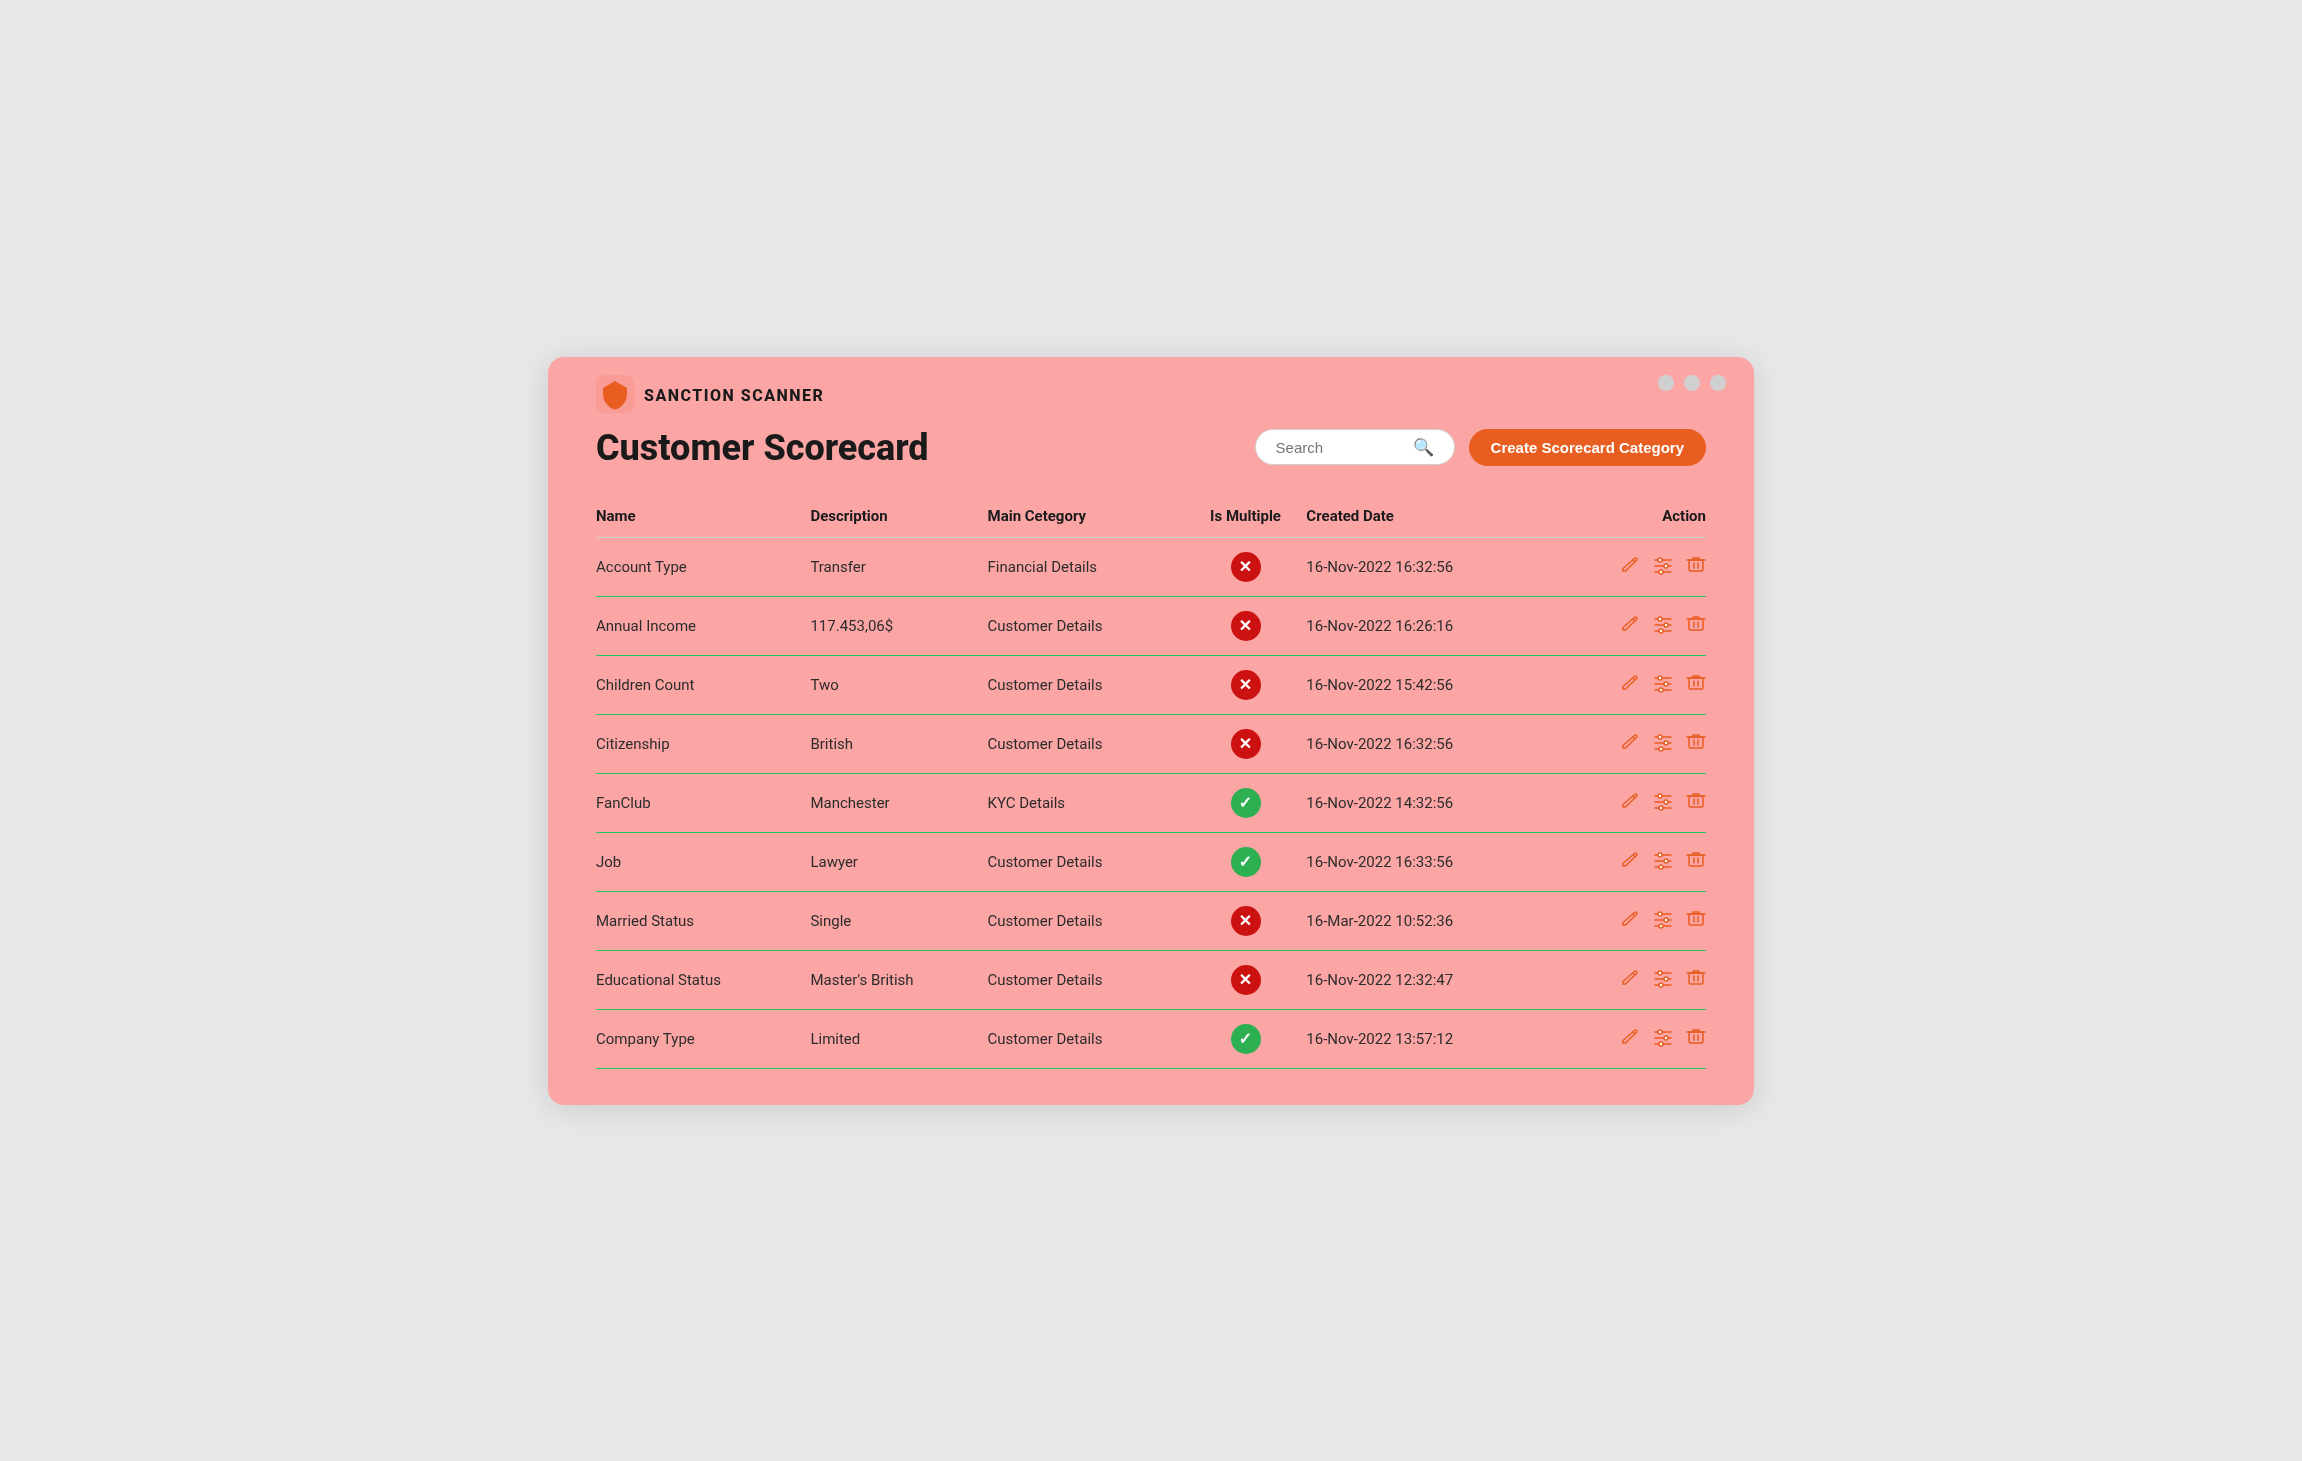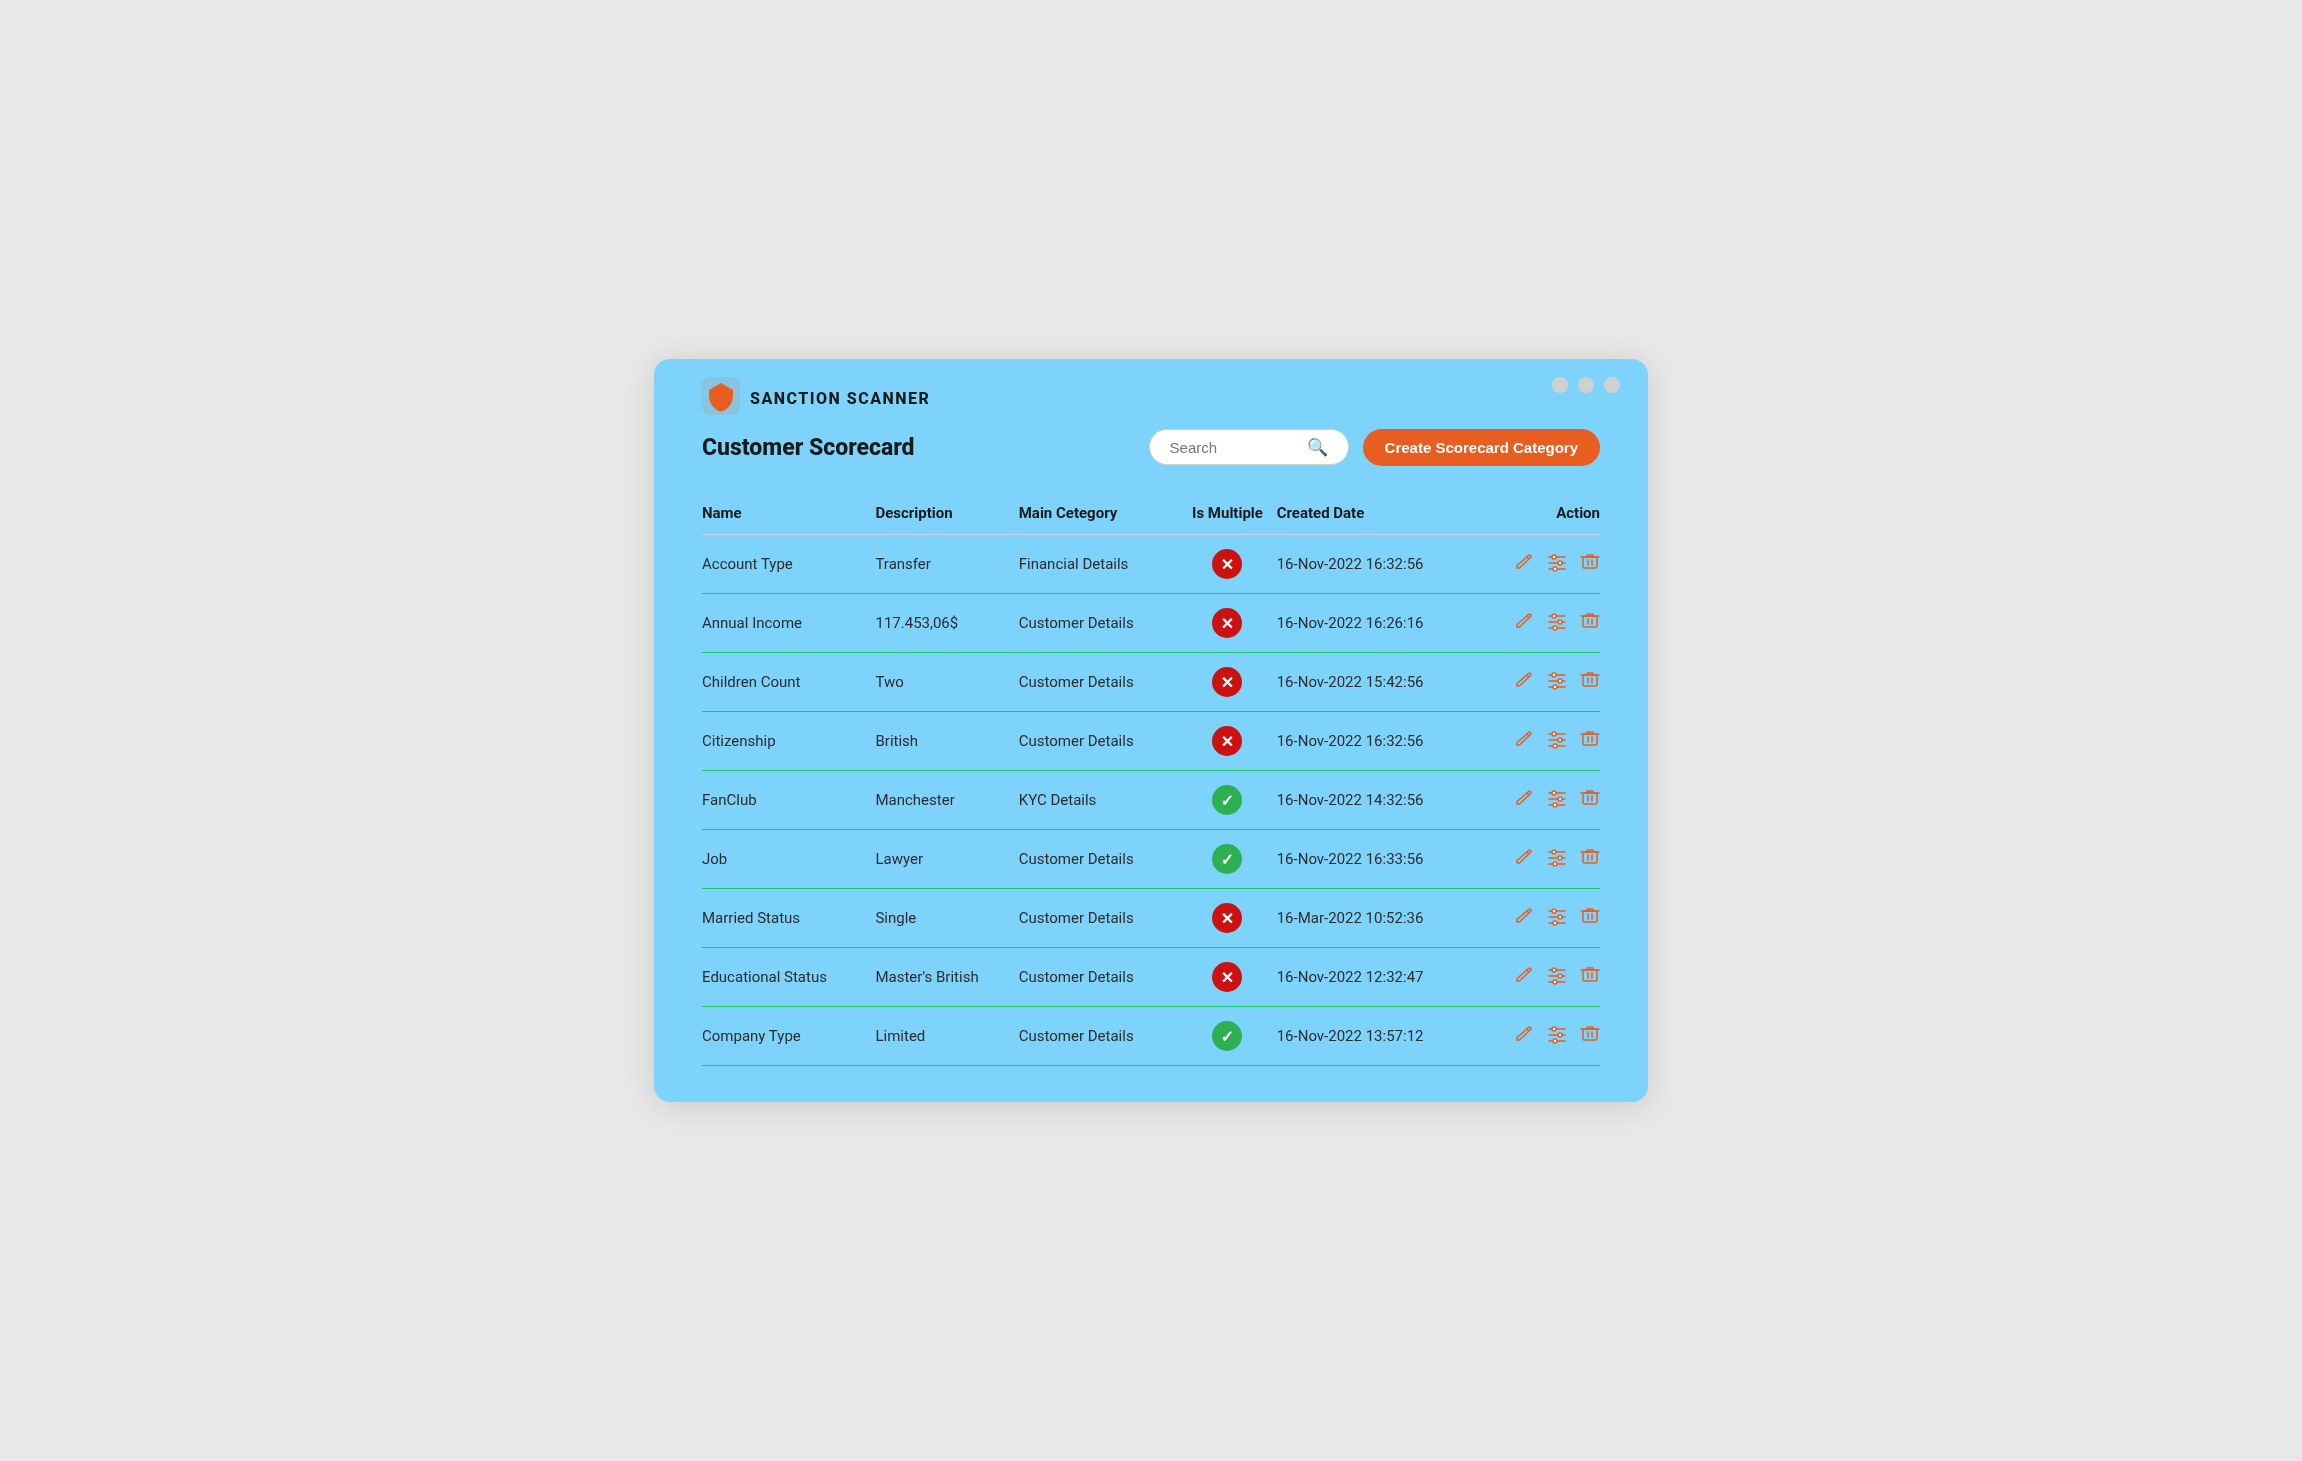--- a/index.html
+++ b/index.html
@@ -5,23 +5,23 @@
     * { box-sizing: border-box; margin: 0; padding: 0; }
     body {
       background: #e8e8e8;
       display: flex;
       justify-content: center;
       align-items: center;
       min-height: 100vh;
       font-family: -apple-system, BlinkMacSystemFont, 'Segoe UI', Roboto, sans-serif;
     }
     .window {
-      background: #7dd3fc;
+      background: #fca5a5;
       border-radius: 16px;
-      width: 994px;
+      width: 1206px;
       min-height: 730px;
       box-shadow: 0 4px 32px rgba(0,0,0,0.13);
       padding: 0;
       overflow: hidden;
       position: relative;
     }
     .titlebar {
       display: flex;
       justify-content: flex-end;
       align-items: center;
@@ -37,21 +37,21 @@
     .content {
       padding: 10px 48px 36px 48px;
     }
     .top-bar {
       display: flex;
       align-items: center;
       justify-content: space-between;
       margin-bottom: 28px;
     }
     .page-title {
-      font-size: 23px;
+      font-size: 36px;
       font-weight: 800;
       color: #1a1a1a;
     }
     .top-bar-right {
       display: flex;
       align-items: flex-start;
       gap: 14px;
     }
     .search-box {
       display: flex;

